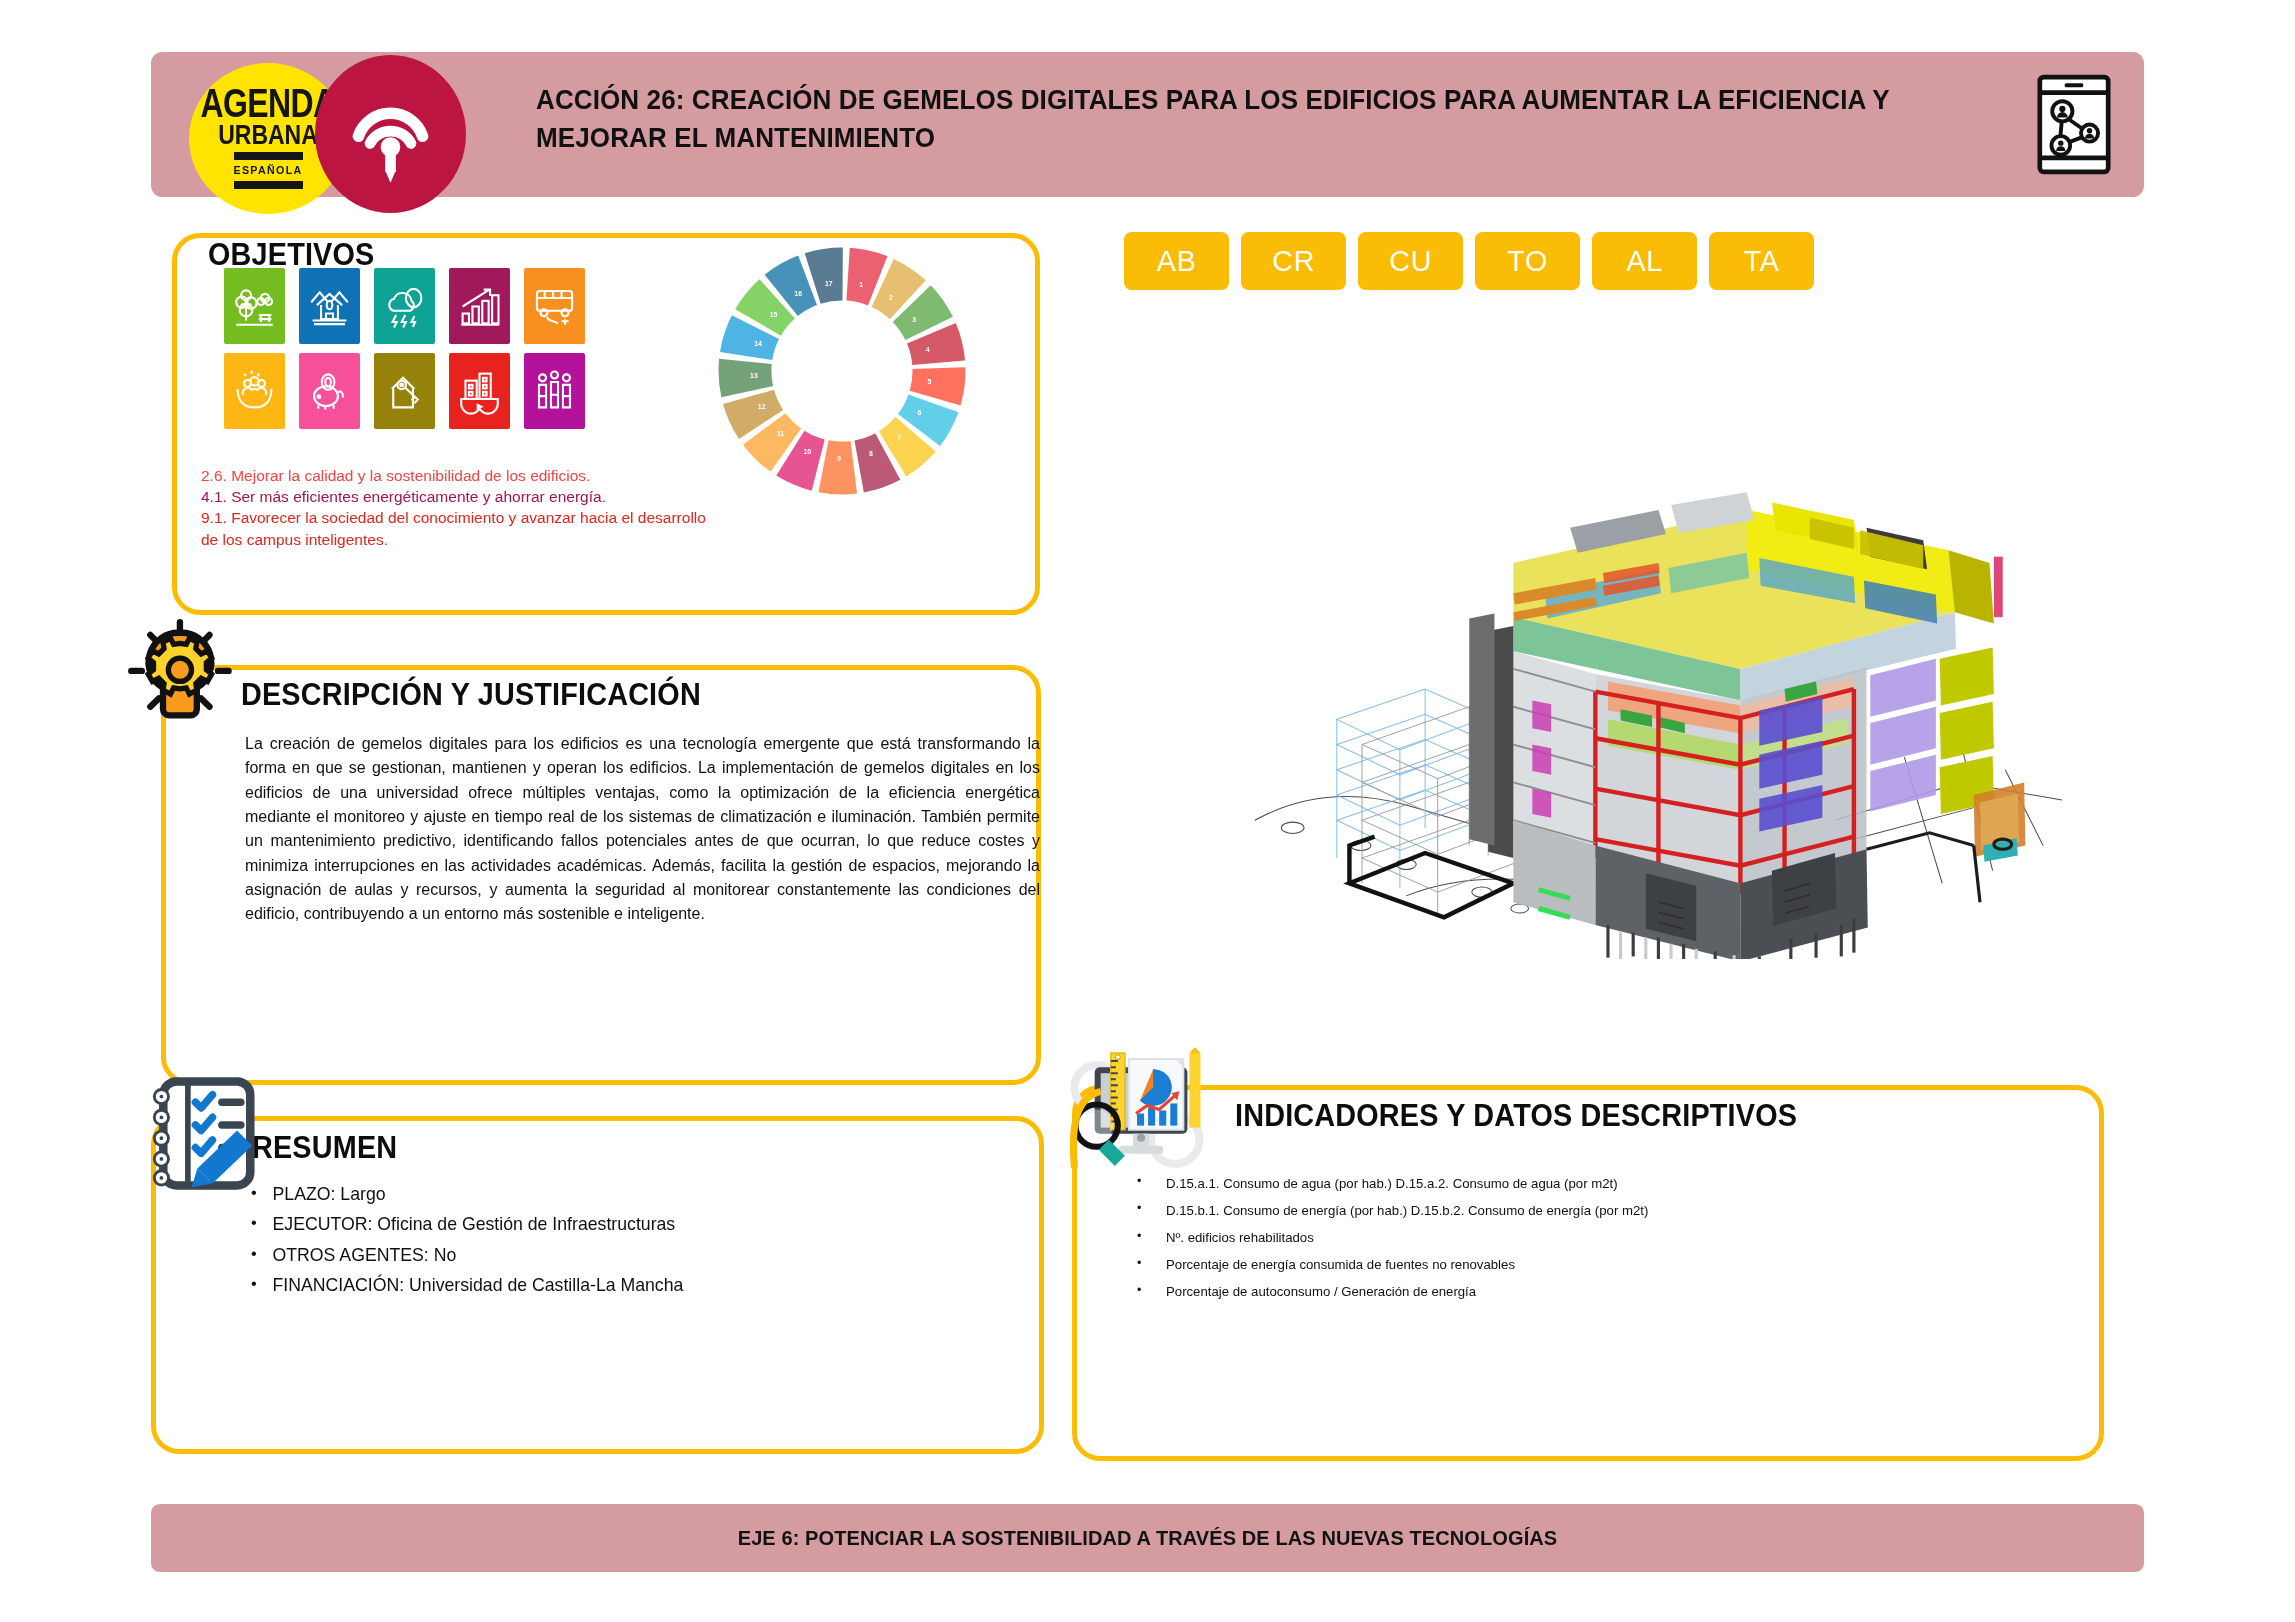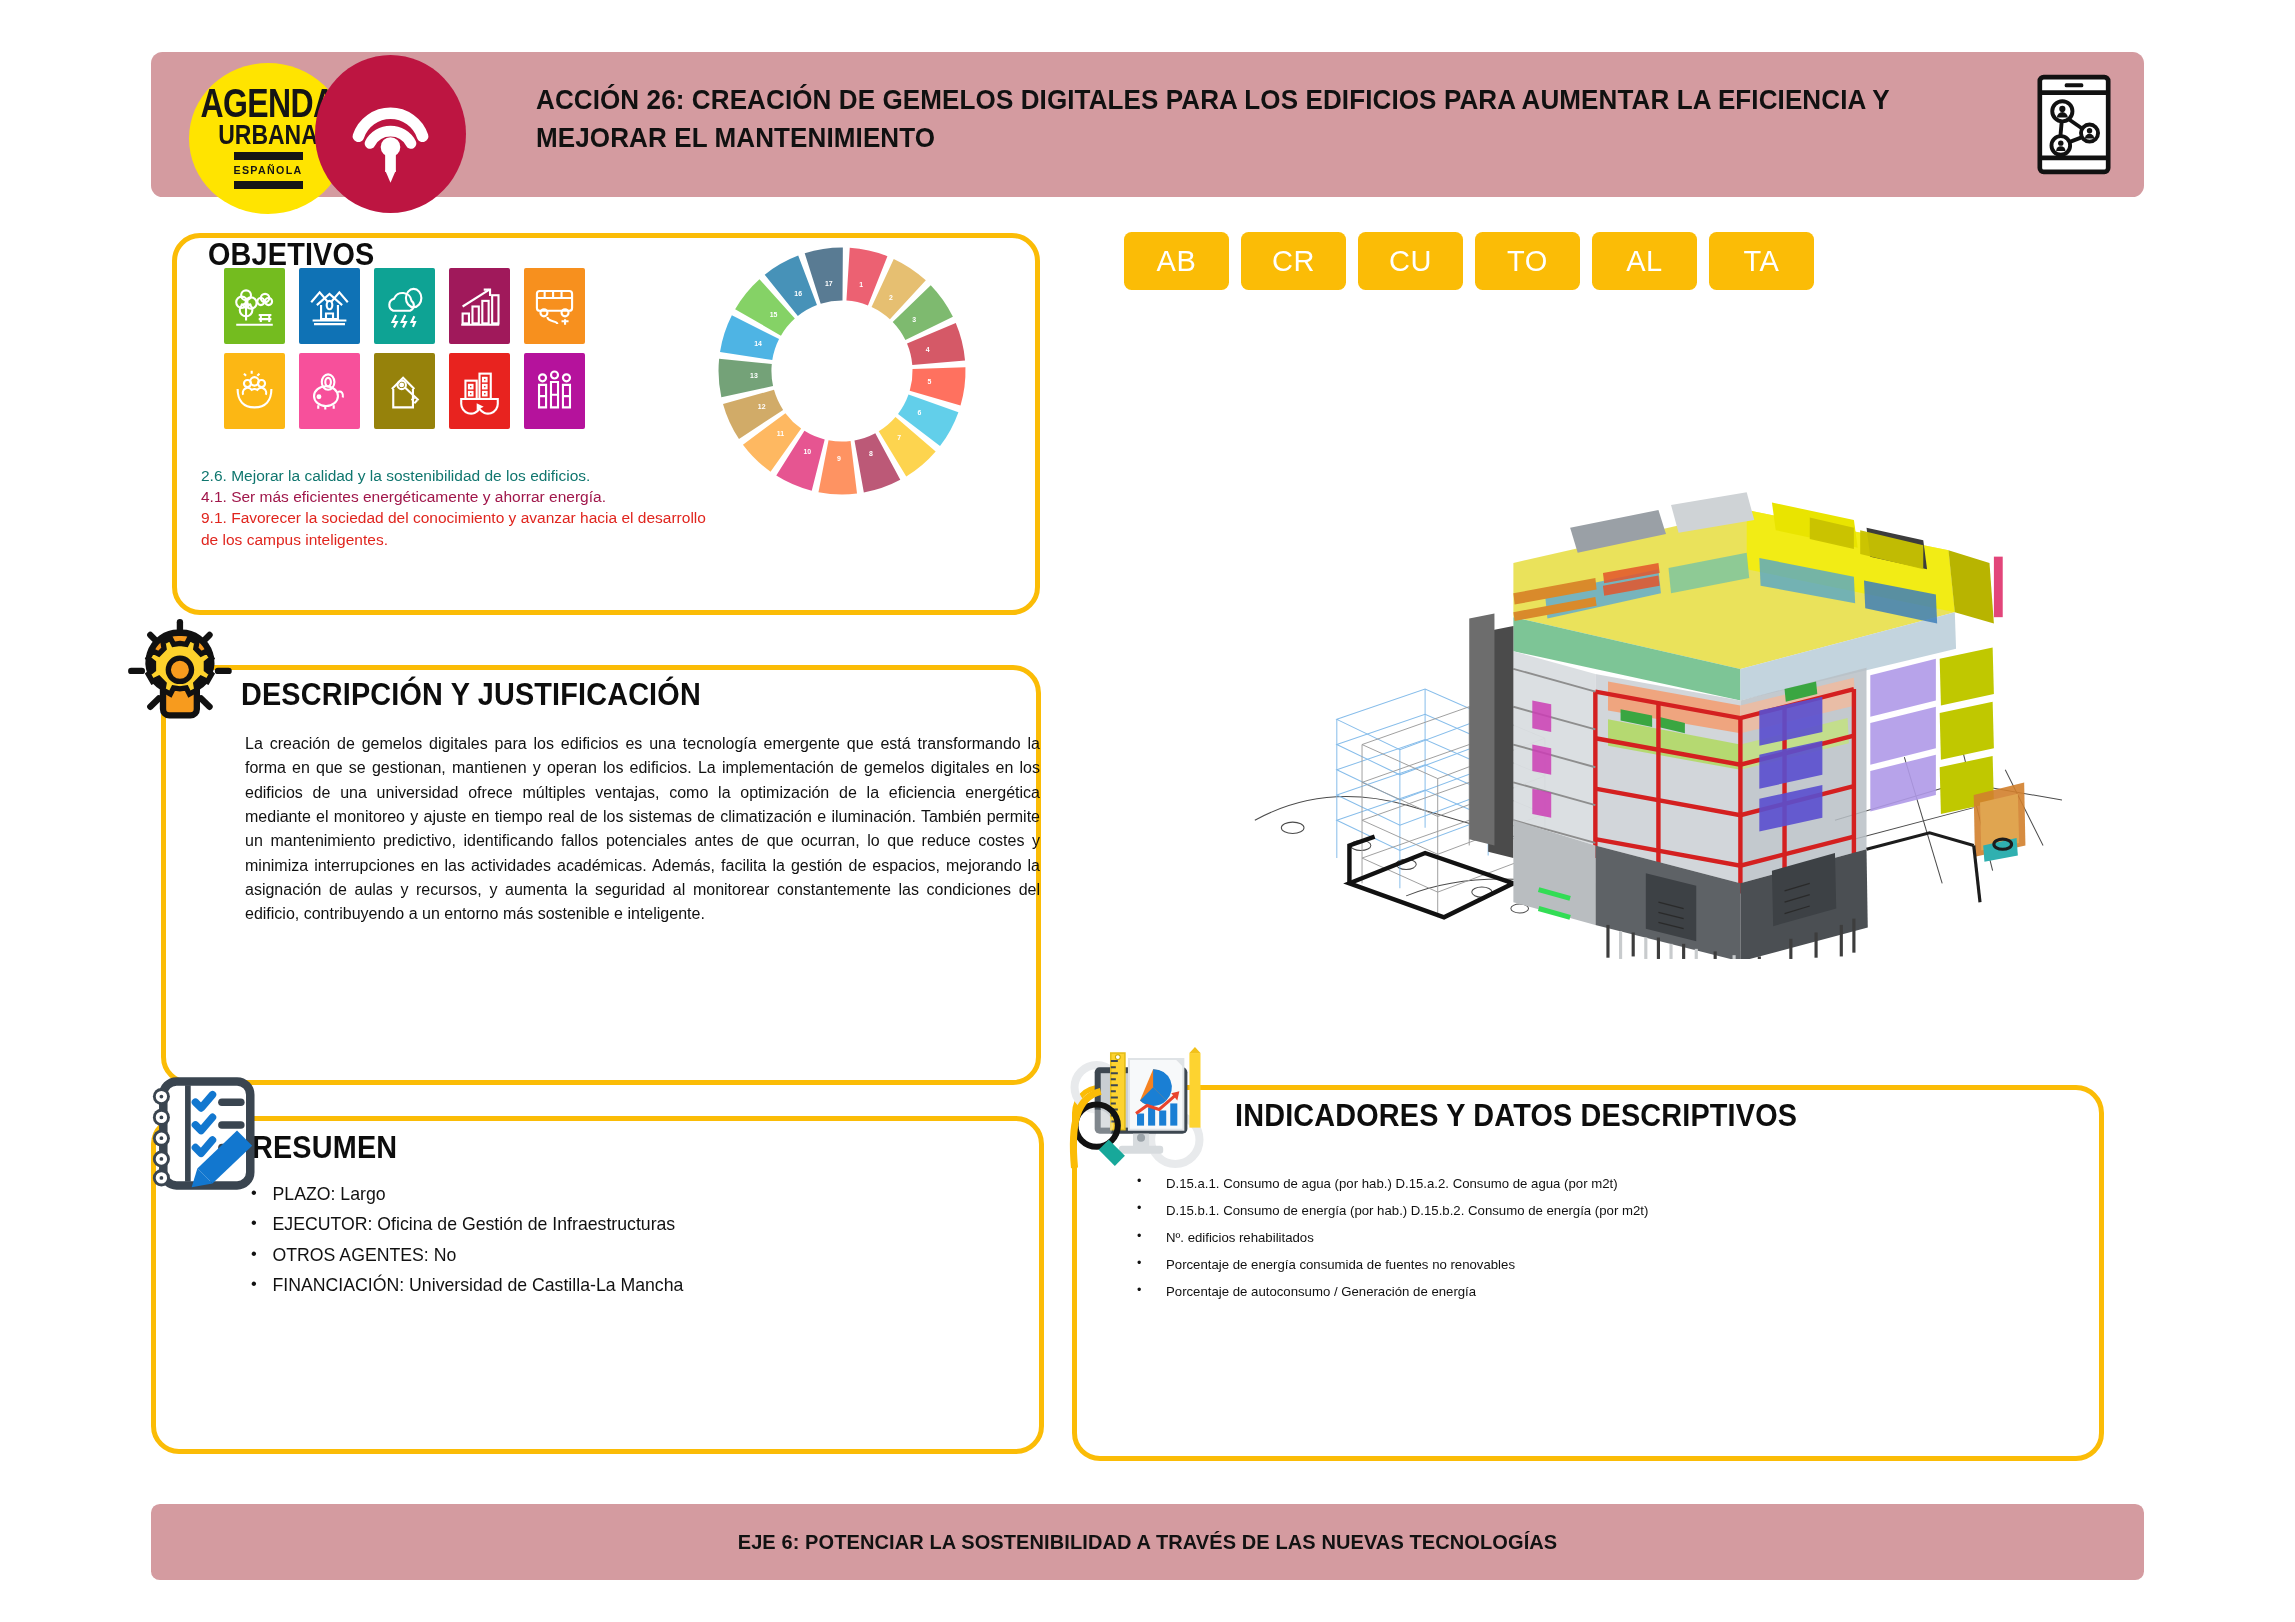--- a/index.html
+++ b/index.html
@@ -77,21 +77,21 @@
 
   
   #ind-title{left:1235px;top:1097px;}
   .chart-icon{position:absolute;left:1066px;top:1047px;width:142px;height:129px;z-index:4;}
   .ind-list{position:absolute;left:1123px;top:1170px;width:895px;
             font-size:13.2px;line-height:2.05;list-style:none;margin:0;padding:0;}
   .ind-list li{position:relative;padding-left:43px;}
   .ind-list li::before{content:"•";position:absolute;left:14px;top:-0.6px;font-size:12.6px;}
 
   
-  .footer-bar{position:absolute;left:151px;top:1504px;width:1993px;height:76px;
+  .footer-bar{position:absolute;left:151px;top:1504px;width:1993px;height:68px;
               background:#d49ba0;border-radius:8.8px;
               display:flex;align-items:center;justify-content:center;}
   .footer-bar span{font-size:20px;font-weight:600;color:#121212;letter-spacing:0.1px;}
 </style>
 </head>
 <body>
 
 <div class="header-bar"></div>
 
 <div class="logo-yellow">
@@ -250,21 +250,21 @@
         <path d="M10 24h10v32h-10z"></path>
           <path d="M27 20h10v36h-10z"></path>
           <path d="M44 24h10v32h-10z"></path>
         <path d="M10 40h10M27 38h10M44 40h10"></path>
       </svg>
     </div>
   </div>
 </div>
 
 <div class="obj-texts">
-  <div style="color:#0f766e">2.6. Mejorar la calidad y la sostenibilidad de los edificios.</div>
+  <div style="color:#ef4444">2.6. Mejorar la calidad y la sostenibilidad de los edificios.</div>
   <div style="color:#a0164a">4.1. Ser más eficientes energéticamente y ahorrar energía.</div>
   <div style="color:#e0251e">9.1. Favorecer la sociedad del conocimiento y avanzar hacia el desarrollo de los campus inteligentes.</div>
 </div>
 
 <svg class="sdg-wheel" viewBox="0 0 400 400" id="sdgwheel">
     <path d="M212.30694182774545 4.386761228058788 A196 196 0 0 1 272.07756808998505 17.734193612094174 L241.18718176570576 95.84811063548239 A112 112 0 0 0 207.0325381872831 88.22100641603359 Z" fill="#e5243b" opacity="0.72"></path>
     <text x="230.51199886365788" y="66.36538533247096" fill="#fff" font-size="11" font-weight="700" text-anchor="middle" font-family="&quot;Liberation Sans&quot;, sans-serif">1</text>
     <path d="M282.1395337855089 22.041867312844516 A196 196 0 0 1 333.0523341954247 56.07961796483093 L276.02990525452844 117.7597816941891 A112 112 0 0 0 246.93687644886225 98.30963846448259 Z" fill="#dda63a" opacity="0.72"></path>
     <text x="277.809707465316" y="86.6142215553724" fill="#fff" font-size="11" font-weight="700" text-anchor="middle" font-family="&quot;Liberation Sans&quot;, sans-serif">2</text>
     <path d="M340.8787265546704 63.73120531708517 A196 196 0 0 1 376.0576452993372 113.86228740178444 L300.6043687424784 150.7784499438768 A112 112 0 0 0 280.50212945981167 122.13211732404866 Z" fill="#4c9f38" opacity="0.72"></path>

